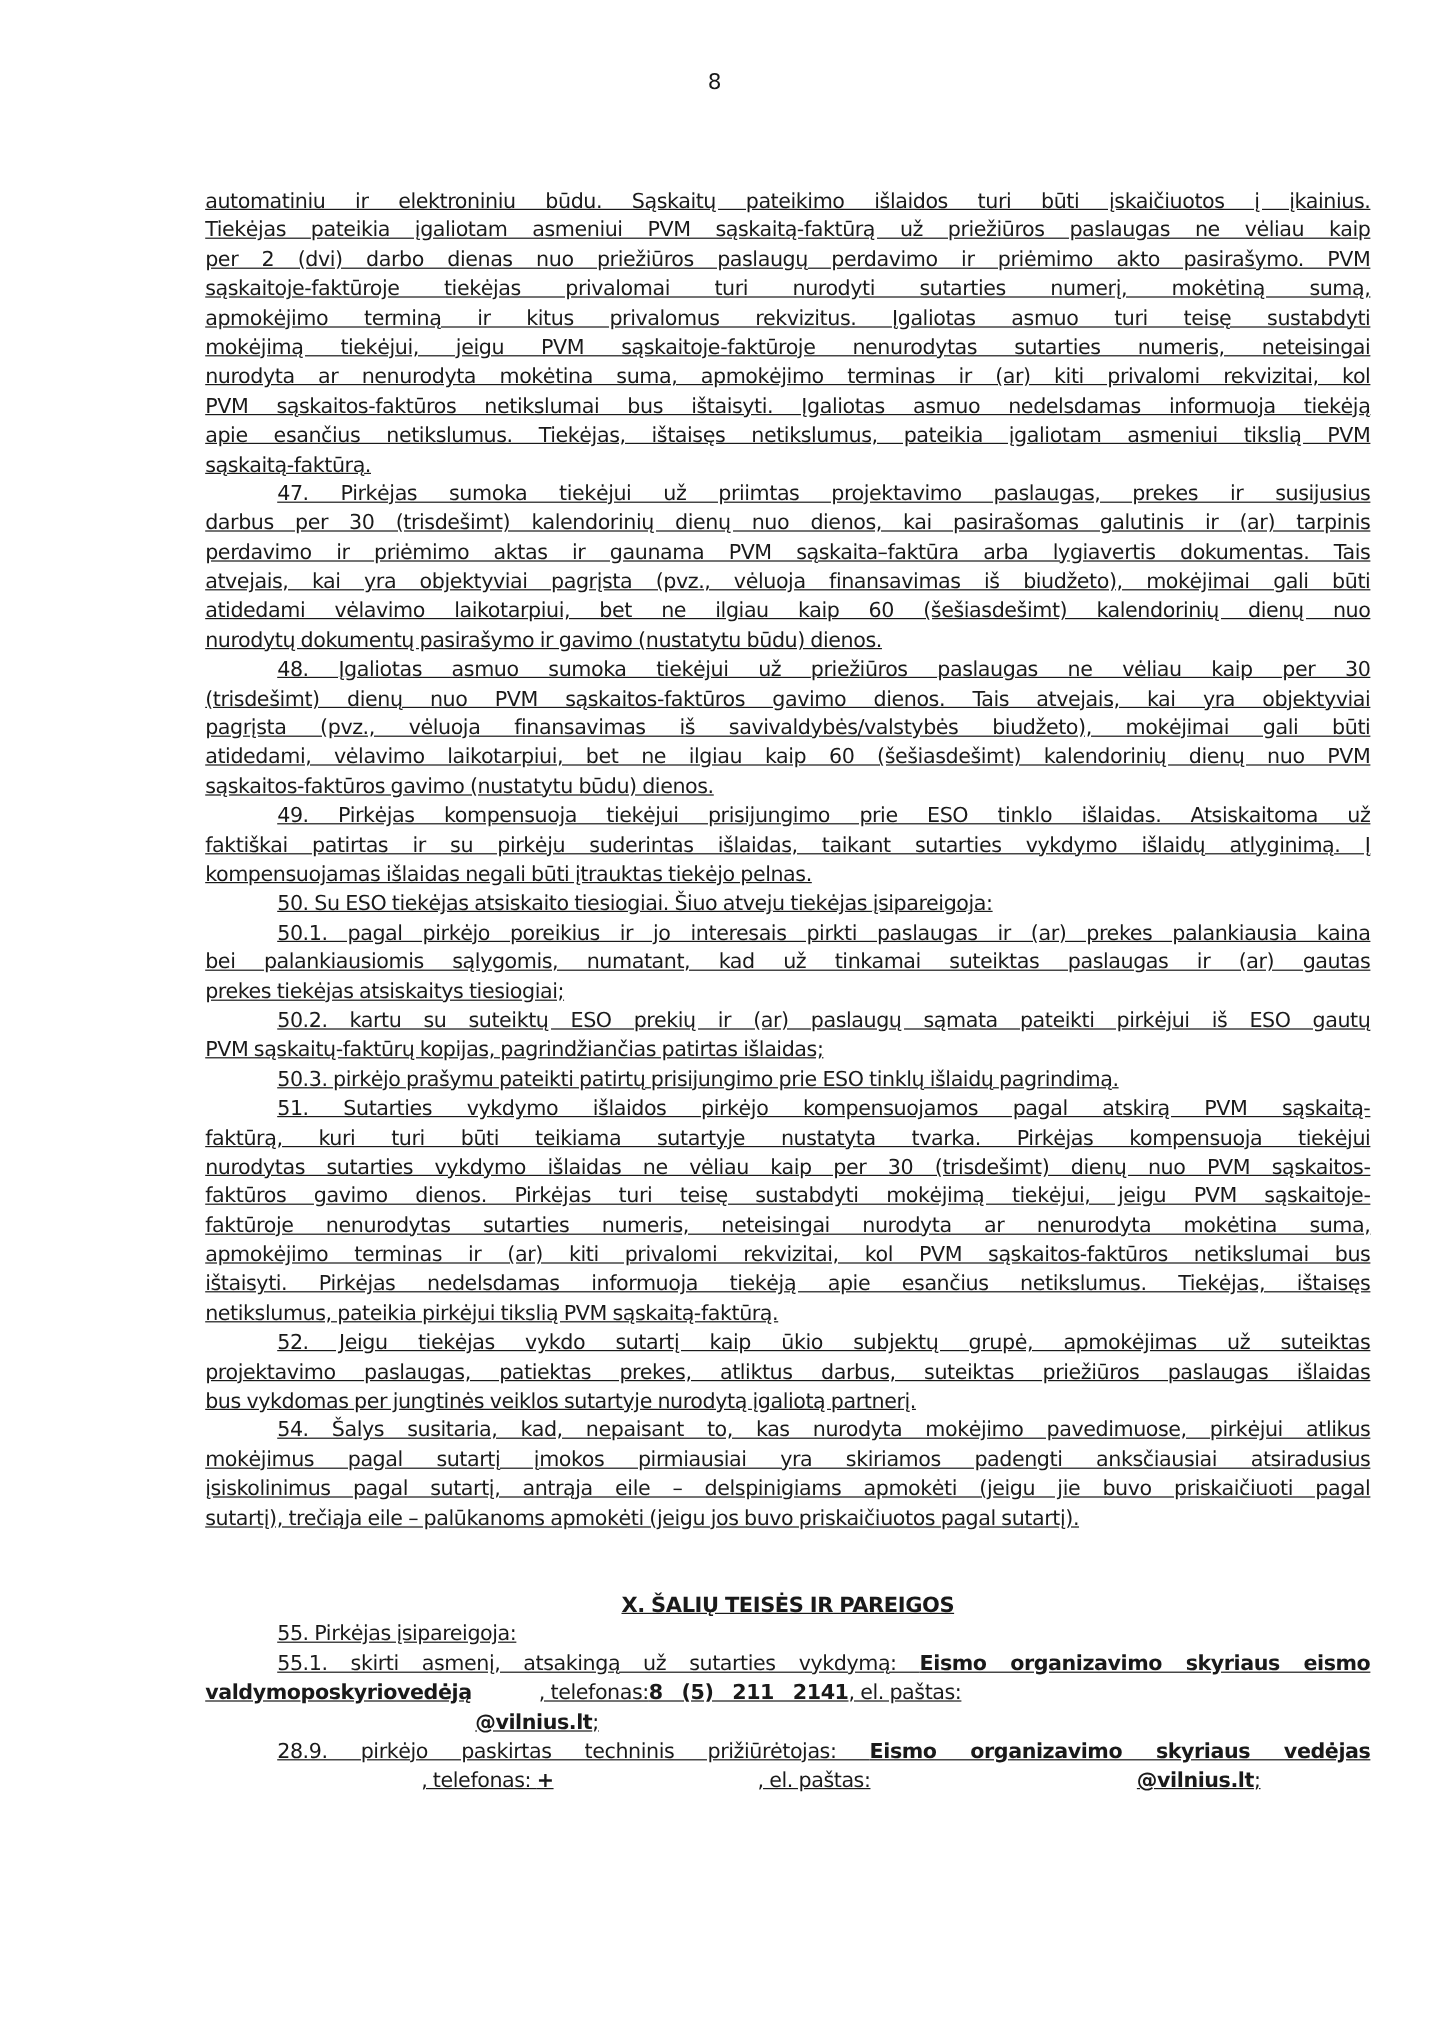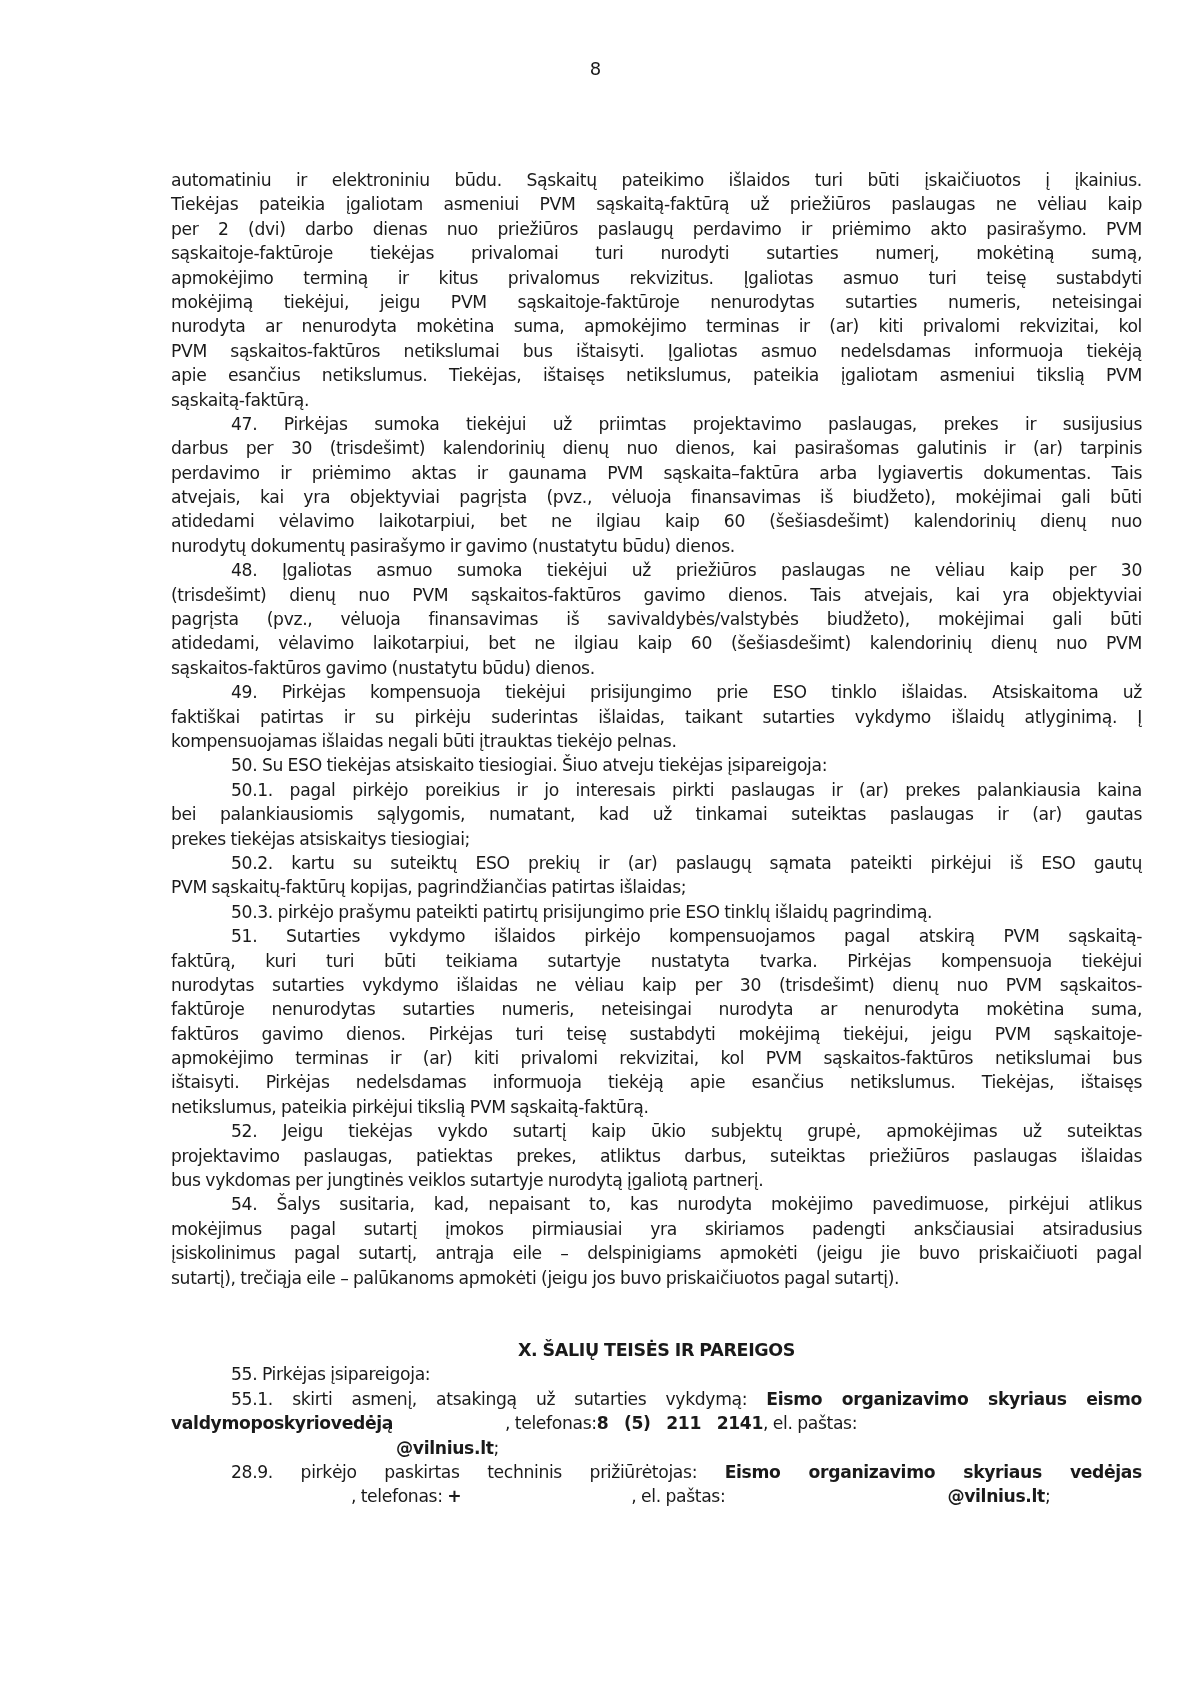--- a/index.html
+++ b/index.html
@@ -1,20 +1,20 @@
 <!DOCTYPE html>
 <html><head>
 <meta charset="utf-8">
 <style>
   html, body { margin: 0; padding: 0; background: #ffffff; }
   body { width: 1191px; height: 1684px; position: relative; overflow: hidden;
          font-family: "DejaVu Sans", sans-serif; color: #1a1a1a; }
   .page-number { position: absolute; top: 58px; left: 0; width: 1191px; text-align: center;
                  font-size: 18px; letter-spacing: 0; }
-  .content { position: absolute; top: 168px; left: 171px; width: 971px; }
+  .content { position: absolute; top: 156px; left: 171px; width: 971px; text-decoration: underline; }
   .line { display: block; height: 24.4px; line-height: 24.4px; font-size: 17.2px;
           text-align: justify; text-align-last: justify; white-space: nowrap; overflow: visible;
           letter-spacing: -0.35px; word-spacing: -0.5px; }
   .line.last { text-align-last: left; }
   .line.indent-sm { padding-left: 60px; }
   .line.center { text-align: left; text-align-last: center; }
   .b { font-weight: bold; }
   .heading { font-weight: bold; font-size: 17.5px; }
   .gap { height: 48px; }
   .flexline { display: flex; justify-content: flex-start; }
@@ -70,22 +70,22 @@
         <div class="line indent-sm">50.2.  kartu su suteiktų ESO prekių ir (ar) paslaugų sąmata pateikti pirkėjui iš ESO gautų</div>
         <div class="line last">PVM sąskaitų-faktūrų kopijas, pagrindžiančias patirtas išlaidas;</div>
       </div>
       <div>
         <div class="line indent-sm last">50.3.  pirkėjo prašymu pateikti  patirtų prisijungimo prie ESO tinklų išlaidų pagrindimą.</div>
       </div>
       <div>
         <div class="line indent-sm">51.  Sutarties vykdymo išlaidos pirkėjo kompensuojamos pagal atskirą PVM sąskaitą-</div>
         <div class="line">faktūrą, kuri turi būti teikiama sutartyje nustatyta tvarka. Pirkėjas kompensuoja tiekėjui</div>
         <div class="line">nurodytas sutarties vykdymo išlaidas ne vėliau kaip per 30 (trisdešimt) dienų nuo PVM sąskaitos-</div>
+        <div class="line">faktūros gavimo dienos. Pirkėjas turi teisę sustabdyti mokėjimą tiekėjui, jeigu PVM sąskaitoje-</div>
         <div class="line">faktūroje nenurodytas sutarties numeris, neteisingai nurodyta ar nenurodyta mokėtina suma,</div>
-        <div class="line">faktūros gavimo dienos. Pirkėjas turi teisę sustabdyti mokėjimą tiekėjui, jeigu PVM sąskaitoje-</div>
         <div class="line">apmokėjimo terminas ir (ar) kiti privalomi rekvizitai, kol PVM sąskaitos-faktūros netikslumai bus</div>
         <div class="line">ištaisyti. Pirkėjas nedelsdamas informuoja tiekėją apie esančius netikslumus. Tiekėjas, ištaisęs</div>
         <div class="line last">netikslumus, pateikia pirkėjui tikslią PVM sąskaitą-faktūrą.</div>
       </div>
       <div>
         <div class="line indent-sm">52. Jeigu tiekėjas vykdo sutartį kaip ūkio subjektų grupė, apmokėjimas už suteiktas</div>
         <div class="line">projektavimo paslaugas, patiektas prekes, atliktus darbus, suteiktas priežiūros paslaugas išlaidas</div>
         <div class="line last">bus vykdomas per jungtinės veiklos sutartyje nurodytą įgaliotą partnerį.</div>
       </div>
       <div>
@@ -100,21 +100,21 @@
 
   <div class="line center heading">X. ŠALIŲ TEISĖS IR PAREIGOS</div>
 
   <div class="line last indent-sm">55.  Pirkėjas įsipareigoja:</div>
 
   <div class="line indent-sm"><span>55.1. skirti asmenį, atsakingą už sutarties vykdymą: </span><span class="b">Eismo organizavimo skyriaus eismo</span></div>
 
   <div class="line flexline">
     <span class="b">valdymo</span>
     <span class="b">poskyrio</span>
-    <span class="b" style="margin-right:112px">vedėją</span>
+    <span class="b" style="margin-right:56px">vedėją</span>
     <span>, telefonas: </span>
     <span class="b" style="word-spacing:10px">8 (5) 211 2141</span>
     <span>, el. paštas:</span>
   </div>
 
   <div class="line last" style="padding-left:225px"><span class="b">@vilnius.lt</span><span>;</span></div>
 
   <div class="line indent-sm"><span>28.9. pirkėjo paskirtas techninis prižiūrėtojas: </span><span class="b">Eismo organizavimo skyriaus vedėjas</span></div>
 
   <div class="line last" style="padding-left:180px">

